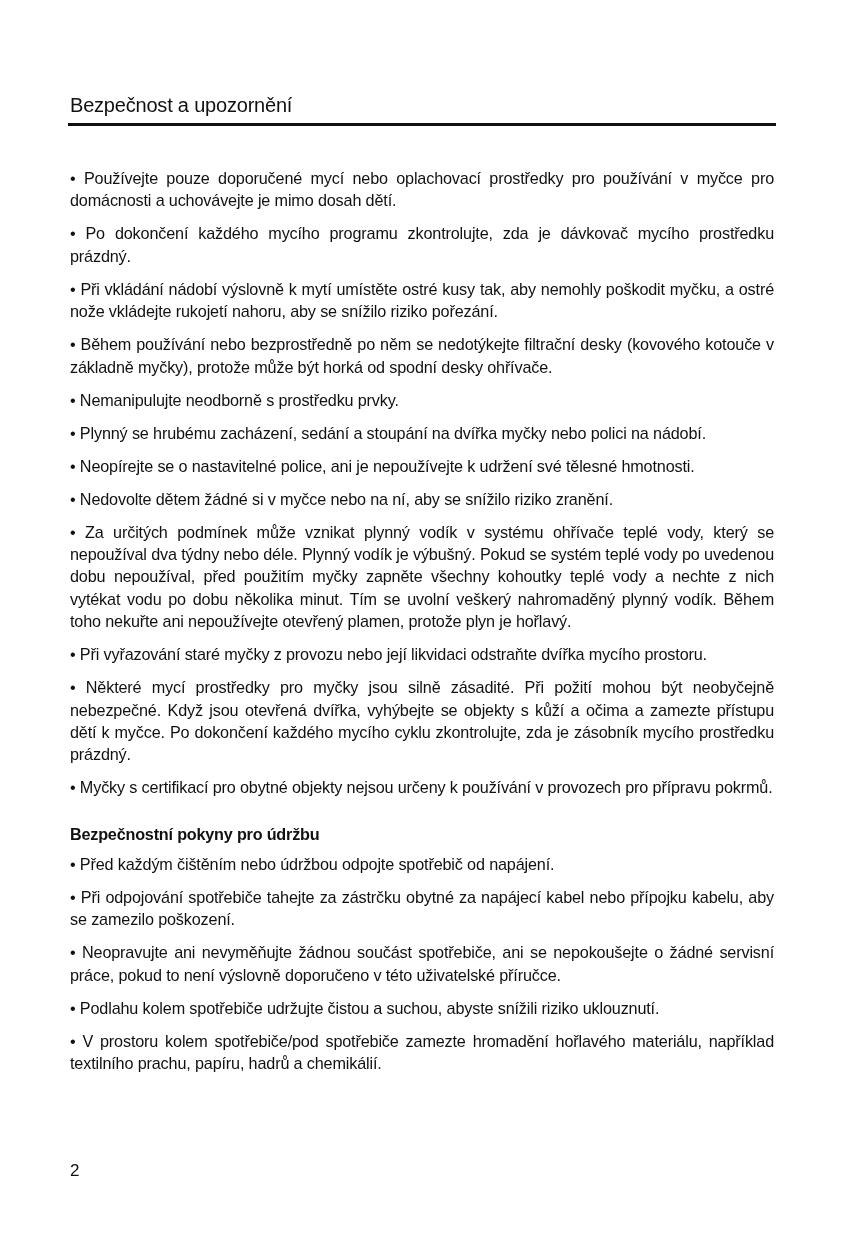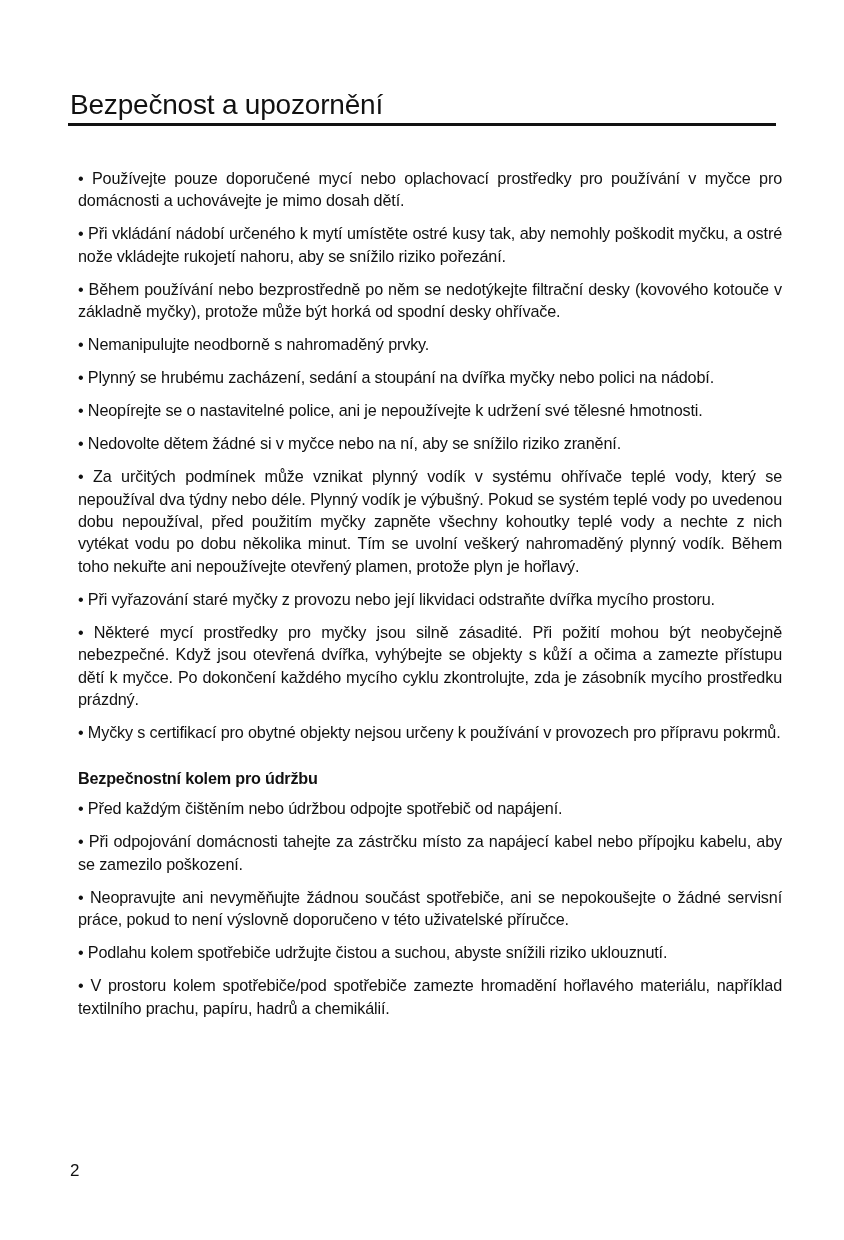--- a/index.html
+++ b/index.html
@@ -18,38 +18,38 @@
     .page {
       position: absolute;
       left: 70px;
       top: 0;
       width: 706px;
     }
     .page-title {
       position: absolute;
       left: 0;
       top: 88px;
-      font-size: 28px;
+      font-size: 20px;
       line-height: 34px;
       font-weight: normal;
       letter-spacing: -0.2px;
       margin: 0;
       white-space: nowrap;
     }
     .title-rule {
       position: absolute;
       left: -2px;
       top: 123px;
       width: 708px;
       height: 3px;
       background: #111111;
     }
     .content {
       position: absolute;
-      left: 8px;
+      left: 0;
       top: 167px;
       width: 704px;
     }
     .para {
       font-size: 16.2px;
       line-height: 22.4px;
       text-align: justify;
       margin: 0 0 10.6px 0;
       letter-spacing: -0.15px;
     }
@@ -70,34 +70,35 @@
   </style>
 </head>
 <body>
 
 <div class="page">
   <h1 class="page-title">Bezpečnost a upozornění</h1>
   <div class="title-rule"></div>
 
   <div class="content">
     <p class="para">• Používejte pouze doporučené mycí nebo oplachovací prostředky pro používání v myčce pro domácnosti a uchovávejte je mimo dosah dětí.</p>
-    <p class="para">• Při vkládání nádobí určeného k mytí umístěte ostré kusy tak, aby nemohly poškodit myčku, a ostré nože vkládejte rukojetí nahoru, aby se snížilo riziko pořezání.</p>
+    <p class="para">• Po dokončení každého mycího programu zkontrolujte, zda je dávkovač mycího prostředku prázdný.</p>
+    <p class="para">• Při vkládání nádobí výslovně k mytí umístěte ostré kusy tak, aby nemohly poškodit myčku, a ostré nože vkládejte rukojetí nahoru, aby se snížilo riziko pořezání.</p>
     <p class="para">• Během používání nebo bezprostředně po něm se nedotýkejte filtrační desky (kovového kotouče v základně myčky), protože může být horká od spodní desky ohřívače.</p>
-    <p class="para">• Nemanipulujte neodborně s nahromaděný prvky.</p>
+    <p class="para">• Nemanipulujte neodborně s prostředku prvky.</p>
     <p class="para">• Plynný se hrubému zacházení, sedání a stoupání na dvířka myčky nebo polici na nádobí.</p>
     <p class="para">• Neopírejte se o nastavitelné police, ani je nepoužívejte k udržení své tělesné hmotnosti.</p>
     <p class="para">• Nedovolte dětem žádné si v myčce nebo na ní, aby se snížilo riziko zranění.</p>
     <p class="para">• Za určitých podmínek může vznikat plynný vodík v systému ohřívače teplé vody, který se nepoužíval dva týdny nebo déle. Plynný vodík je výbušný. Pokud se systém teplé vody po uvedenou dobu nepoužíval, před použitím myčky zapněte všechny kohoutky teplé vody a nechte z nich vytékat vodu po dobu několika minut. Tím se uvolní veškerý nahromaděný plynný vodík. Během toho nekuřte ani nepoužívejte otevřený plamen, protože plyn je hořlavý.</p>
     <p class="para">• Při vyřazování staré myčky z provozu nebo její likvidaci odstraňte dvířka mycího prostoru.</p>
     <p class="para">• Některé mycí prostředky pro myčky jsou silně zásadité. Při požití mohou být neobyčejně nebezpečné. Když jsou otevřená dvířka, vyhýbejte se objekty s kůží a očima a zamezte přístupu dětí k myčce. Po dokončení každého mycího cyklu zkontrolujte, zda je zásobník mycího prostředku prázdný.</p>
     <p class="para">• Myčky s certifikací pro obytné objekty nejsou určeny k používání v provozech pro přípravu pokrmů.</p>
 
-    <h2 class="section-heading">Bezpečnostní kolem pro údržbu</h2>
+    <h2 class="section-heading">Bezpečnostní pokyny pro údržbu</h2>
 
     <p class="para">• Před každým čištěním nebo údržbou odpojte spotřebič od napájení.</p>
-    <p class="para">• Při odpojování domácnosti tahejte za zástrčku místo za napájecí kabel nebo přípojku kabelu, aby se zamezilo poškození.</p>
+    <p class="para">• Při odpojování spotřebiče tahejte za zástrčku obytné za napájecí kabel nebo přípojku kabelu, aby se zamezilo poškození.</p>
     <p class="para">• Neopravujte ani nevyměňujte žádnou součást spotřebiče, ani se nepokoušejte o žádné servisní práce, pokud to není výslovně doporučeno v této uživatelské příručce.</p>
     <p class="para">• Podlahu kolem spotřebiče udržujte čistou a suchou, abyste snížili riziko uklouznutí.</p>
     <p class="para">• V prostoru kolem spotřebiče/pod spotřebiče zamezte hromadění hořlavého materiálu, například textilního prachu, papíru, hadrů a chemikálií.</p>
   </div>
 </div>
 
 <div class="page-number">2</div>
 
 </body></html>

